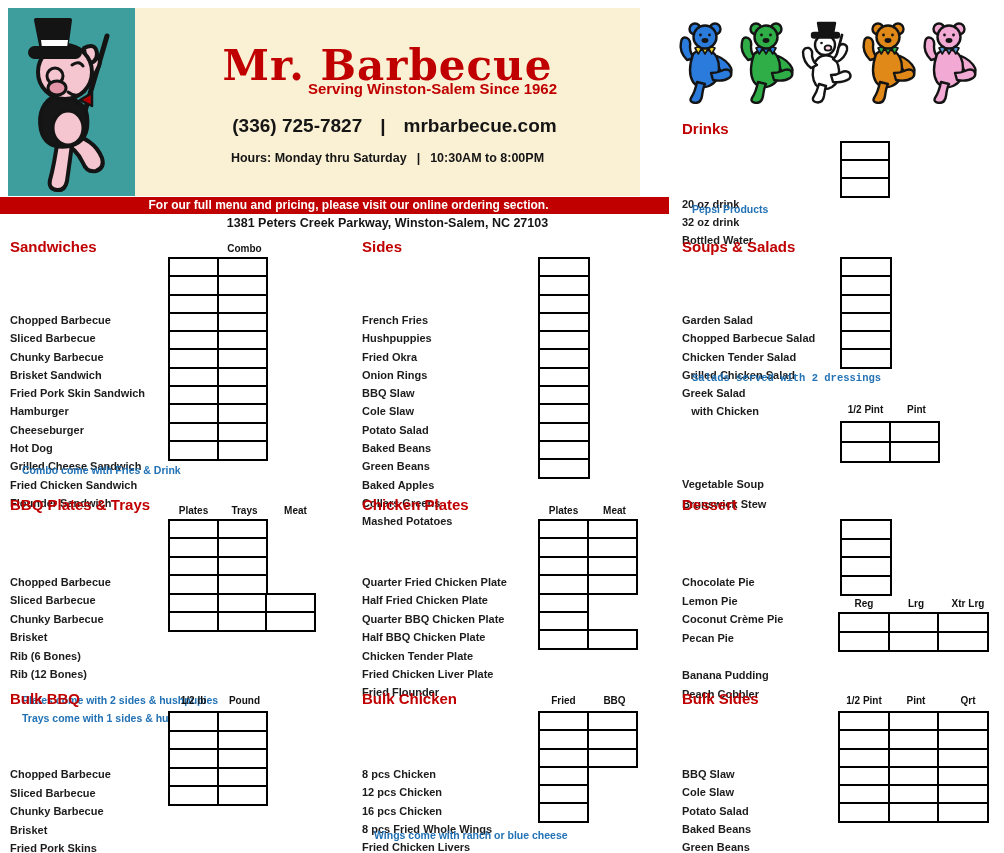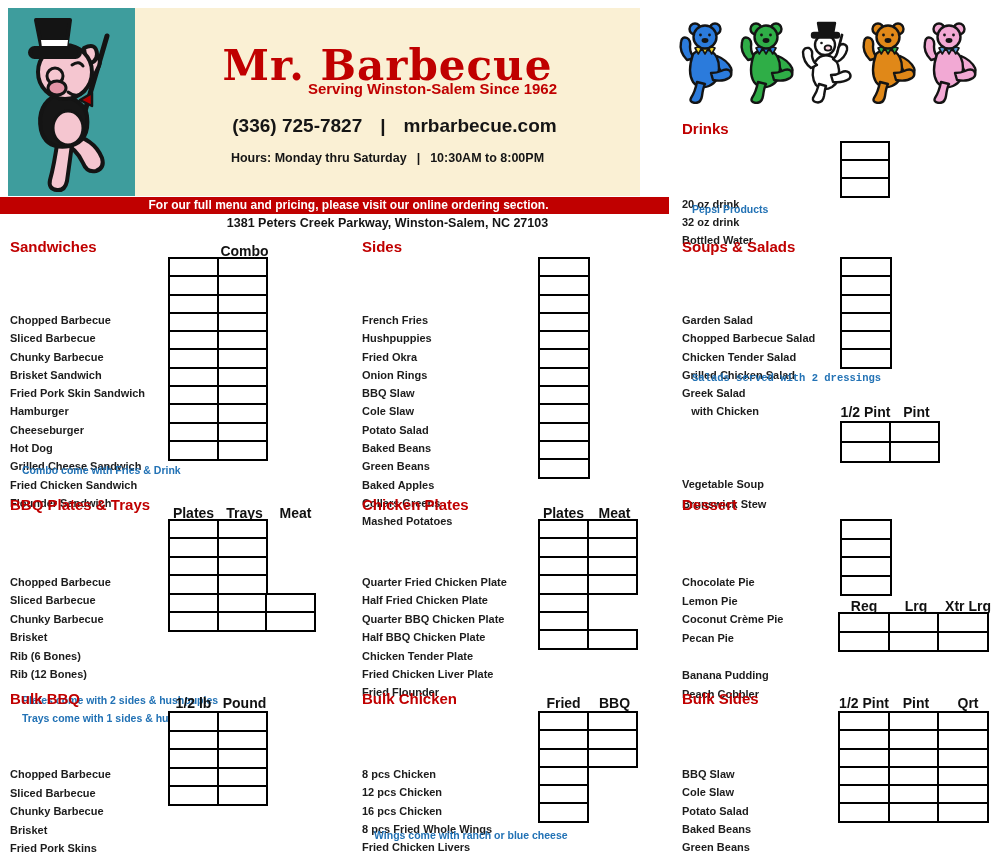--- a/index.html
+++ b/index.html
@@ -22,21 +22,21 @@
   #bears{position:absolute;left:676px;top:20px;display:flex;}
   .bear{width:64px;height:84px;margin-left:-3px;display:block;}
   .bear svg{width:100%;height:100%;display:block;}
 
   
   .section{position:absolute;}
   .sec-title{position:absolute;left:0;top:0;margin:0;font-size:15px;font-weight:bold;color:var(--red,#C00000);white-space:nowrap;}
   .items{position:absolute;white-space:pre;}
   .item-label{font-size:11px;font-weight:bold;color:#1c1c1c;line-height:var(--pitch,18.3px);white-space:pre;}
   .heads{position:absolute;display:flex;}
-  .col-header{width:var(--cw,51px);text-align:center;font-size:14px;font-weight:bold;color:#111;white-space:nowrap;}
+  .col-header{width:var(--cw,51px);text-align:center;font-size:10px;font-weight:bold;color:#111;white-space:nowrap;}
   .boxgrid{position:absolute;}
   .brow{display:flex;}
   .brow + .brow{margin-top:-2.5px;}
   .bcell{box-sizing:border-box;width:var(--cw,51px);height:calc(var(--pitch,18.3px) + 2.5px);border:2.5px solid #000;background:#fff;}
   .bcell + .bcell{margin-left:-2.5px;}
   .note{position:absolute;color:var(--blue,#2272B5);font-size:10.5px;font-weight:bold;white-space:pre;line-height:18.5px;}
 
   #sec-drinks{left:682px;top:120px;--cw:50px;--pitch:18px;}
   #sec-drinks .items{top:21px;left:0;}
   #sec-drinks .boxgrid{top:21px;left:158px;}

